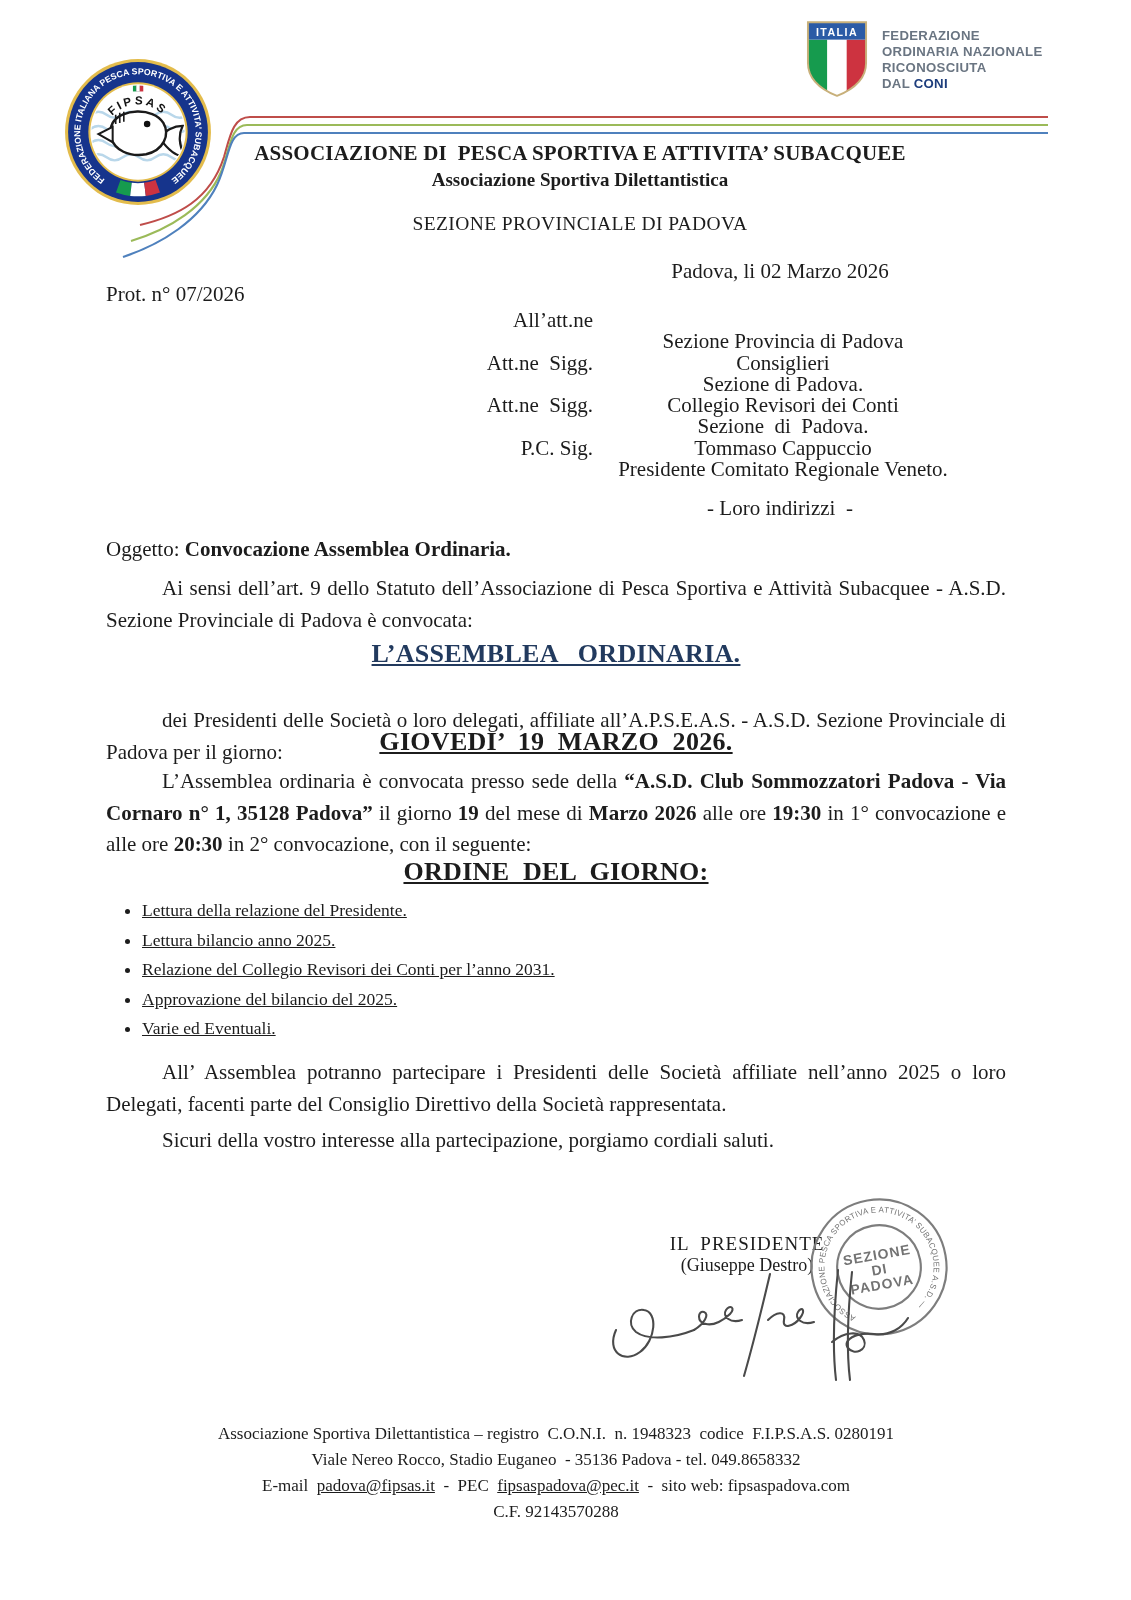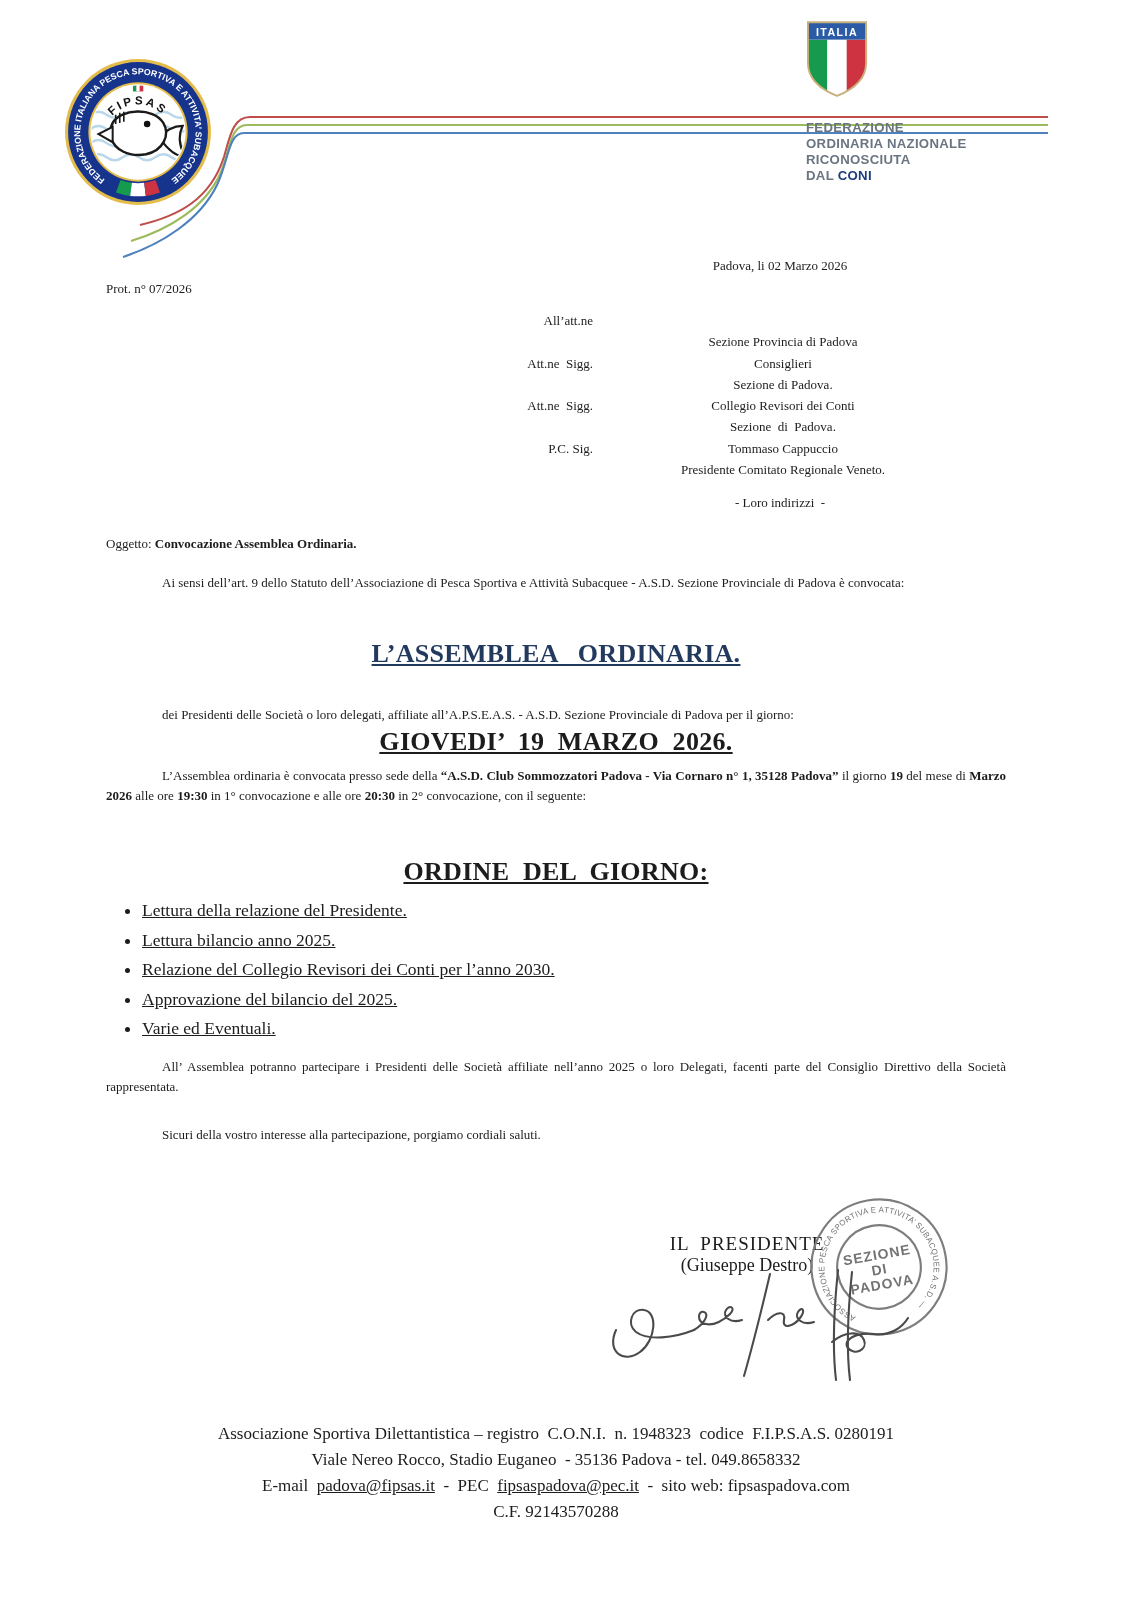--- a/index.html
+++ b/index.html
@@ -14,39 +14,39 @@
   .pre{white-space:pre-wrap;}
   .bold{font-weight:bold;}
   
   .swoosh path{fill:none;stroke-width:2.1;}
   .swoosh .r{stroke:var(--swoosh-red);} .swoosh .g{stroke:var(--swoosh-green);} .swoosh .b{stroke:var(--swoosh-blue);}
   
   .hdr{left:130px;top:141px;width:900px;text-align:center;}
   .hdr-title{font-size:21px;font-weight:bold;letter-spacing:.2px;}
   .hdr-sub{font-size:19px;font-weight:bold;margin-top:3px;}
   .hdr-sec{font-size:19.5px;margin-top:22px;letter-spacing:.4px;}
-  .bodytxt{font-size:13px;line-height:1.5;}
+  .bodytxt{font-size:21px;line-height:1.5;}
   .date-line{left:595px;top:256px;width:370px;text-align:center;}
   .prot{left:106px;top:279px;}
   
   .recips{left:104px;top:300px;width:880px;margin-top:10px;}
   .rrow{display:flex;line-height:21.3px;}
   .rlabel{width:489px;text-align:right;}
   .rvalue{width:380px;text-align:center;}
   .loro{left:595px;top:493px;width:370px;text-align:center;}
   .oggetto{left:106px;top:534px;}
   .para{left:106px;top:0;width:900px;text-align:justify;}
   .indent{text-indent:56px;}
   .headline{left:106px;width:900px;text-align:center;font-weight:bold;font-size:26px;text-decoration:underline;letter-spacing:.3px;}
   .navyc{color:var(--navy);}
   .agenda{left:106px;top:896px;width:900px;}
   .agenda ul{margin:0 0 0 12px;padding:0 0 0 24px;}
   .agenda li{line-height:29.5px;font-size:17.5px;text-decoration:underline;}
   
-  .coni{left:806px;top:20px;display:flex;gap:14px;align-items:flex-start;font-family:"Liberation Sans", sans-serif;flex-direction:column;}
+  .coni{left:806px;top:20px;display:flex;gap:14px;align-items:flex-start;font-family:"Liberation Sans", sans-serif;}
   .coni-text{font-size:13.2px;line-height:16px;letter-spacing:.3px;color:var(--coni-gray);font-weight:600;margin-top:8px;}
   .coni-text .coni-bold{color:var(--coni-blue);font-weight:800;}
   
   .sig-block{left:622px;top:1233px;width:250px;text-align:center;}
   .sig-role{font-size:19px;letter-spacing:1px;}
   .sig-name{font-size:18px;}
   .sigsvg path{fill:none;stroke:#4a4a4a;stroke-width:2.1;stroke-linecap:round;}
   .stamp text{font-family:"Liberation Sans", sans-serif;fill:var(--stamp-gray);}
   .stamp circle{fill:none;stroke:#7d7d7d;}
   
@@ -134,20 +134,25 @@
       <text x="32" y="16" text-anchor="middle" fill="#ffffff" font-family="Liberation Sans, sans-serif" font-size="11" font-weight="bold" letter-spacing="1.5">ITALIA</text>
     </svg>
     <div class="coni-text">
       <div>FEDERAZIONE</div>
       <div>ORDINARIA NAZIONALE</div>
       <div>RICONOSCIUTA</div>
       <div><span>DAL </span><span class="coni-bold">CONI</span></div>
     </div>
   </div>
 
+  <div class="abs hdr">
+    <div class="hdr-title pre">ASSOCIAZIONE DI  PESCA SPORTIVA E ATTIVITA’ SUBACQUEE</div>
+    <div class="hdr-sub">Associazione Sportiva Dilettantistica</div>
+    <div class="hdr-sec">SEZIONE PROVINCIALE DI PADOVA</div>
+  </div>
 
   <div class="abs bodytxt date-line">Padova, li 02 Marzo 2026</div>
   <div class="abs bodytxt prot">Prot. n° 07/2026</div>
 
   <div class="abs bodytxt recips">
     <div class="rrow">
         <span class="rlabel pre">All’att.ne</span>
       </div>
     <div class="rrow">
         <span class="rlabel pre"></span>
@@ -192,21 +197,21 @@
   <div class="abs headline pre" style="top:727px;">GIOVEDI’  19  MARZO  2026.</div>
 
   <div class="abs bodytxt para indent" style="top:766px;"><span>L’Assemblea ordinaria è convocata presso sede della  </span><span class="bold">“A.S.D. Club Sommozzatori Padova - Via Cornaro n° 1,  35128 Padova”</span><span>  il giorno  </span><span class="bold">19</span><span> del mese di </span><span class="bold">Marzo 2026</span><span>  alle ore </span><span class="bold">19:30</span><span> in 1° convocazione e alle ore </span><span class="bold">20:30</span><span> in 2° convocazione, con il seguente:</span></div>
 
   <div class="abs headline pre" style="top:857px;">ORDINE  DEL  GIORNO:</div>
 
   <div class="abs agenda">
     <ul>
       <li>Lettura della relazione  del  Presidente.</li>
       <li>Lettura bilancio anno 2025.</li>
-      <li>Relazione del Collegio Revisori dei Conti per l’anno 2030.</li>
+      <li>Relazione del Collegio Revisori dei Conti per l’anno 2031.</li>
       <li>Approvazione del bilancio del 2025.</li>
       <li>Varie ed Eventuali.</li>
     </ul>
   </div>
 
   <div class="abs bodytxt para indent" style="top:1057px;">All’ Assemblea  potranno partecipare  i  Presidenti  delle  Società  affiliate nell’anno 2025 o  loro  Delegati, facenti  parte  del  Consiglio Direttivo della Società rappresentata.</div>
   <div class="abs bodytxt para indent" style="top:1125px;">Sicuri della vostro interesse alla partecipazione, porgiamo cordiali saluti.</div>
 
   <div class="abs sig-block">
     <div class="sig-role pre">IL  PRESIDENTE</div>

